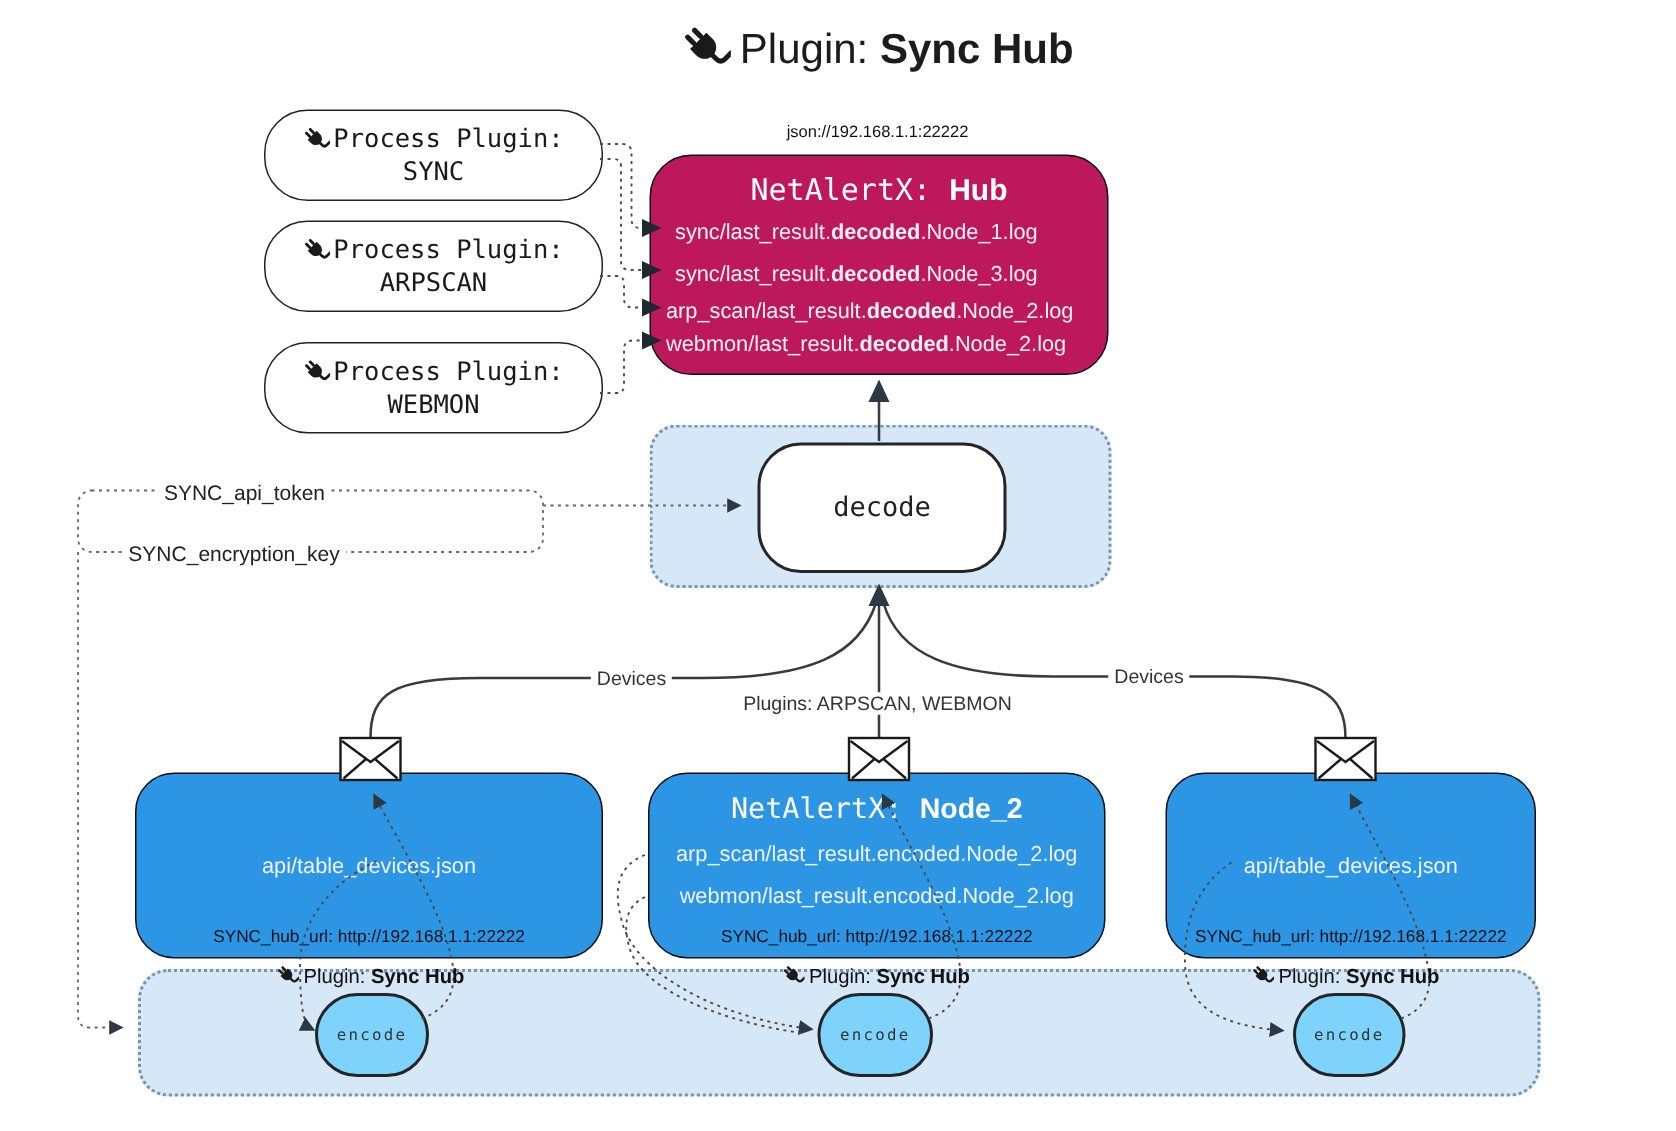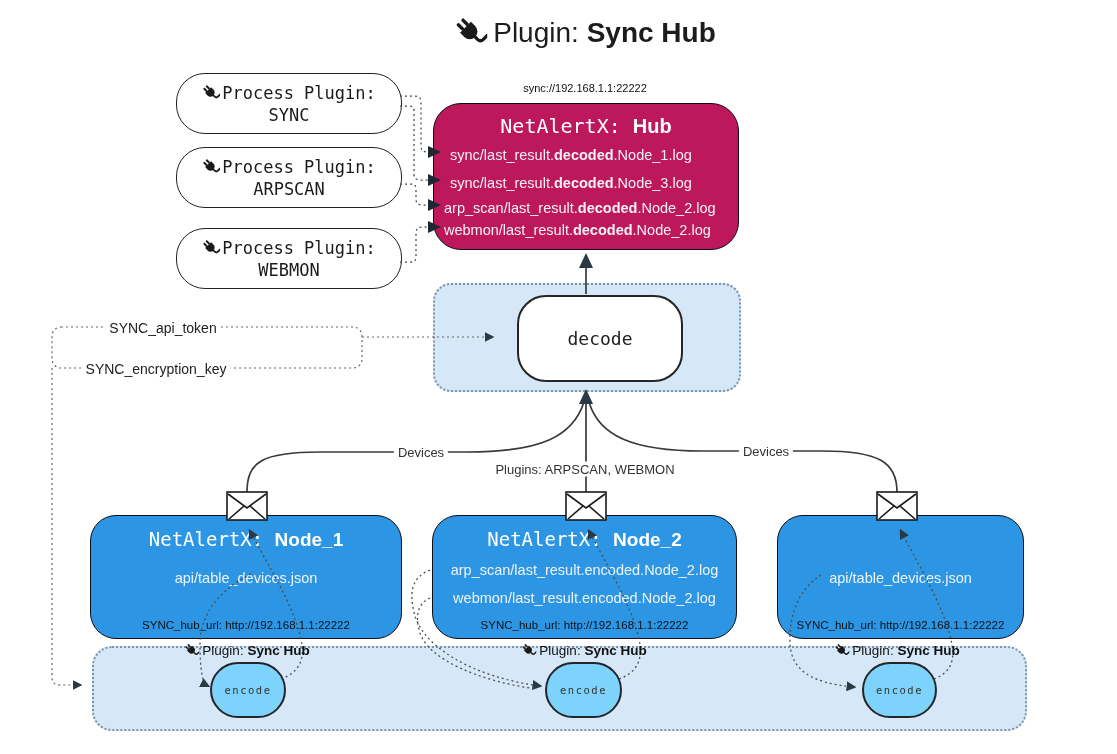--- a/index.html
+++ b/index.html
@@ -40,21 +40,21 @@
   .pp1{top:73px;} .pp2{top:147px;} .pp3{top:228px;}
 
   
   .cfg{font-size:14px;color:#222;transform:translate(-50%,-50%);}
   .cfg-a{left:163px;top:328px;} .cfg-b{left:156px;top:369px;}
 
   
   .decode-wrap{left:433px;top:283px;width:304px;height:105px;}
   .decode-box{left:505px;top:295px;width:162px;height:83px;background:#fff;border:2px solid #252525;
               display:flex;align-items:center;justify-content:center;
-              font-family:"DejaVu Sans Mono",monospace;font-size:18px;color:#222;margin-left:12px;}
+              font-family:"DejaVu Sans Mono",monospace;font-size:18px;color:#222;}
   .band{left:92px;top:646px;width:931px;height:81px;border-radius:20px;}
   .encode-box{background:#7dd3fc;border:2px solid #252525;top:662px;height:52px;z-index:2;
               display:flex;align-items:center;justify-content:center;
               font-family:"DejaVu Sans Mono",monospace;font-size:10.5px;letter-spacing:1.5px;color:#333;}
   .enc1{left:210px;width:72px;} .enc2{left:545px;width:73px;} .enc3{left:862px;width:71px;}
   .band-lbl{position:absolute;top:643px;transform:translateX(-50%);display:flex;align-items:center;gap:3px;
             font-size:13.5px;color:#111;z-index:6;white-space:nowrap;background:transparent;}
   .band-lbl b{font-weight:bold;}
   .bl1{left:247px;} .bl2{left:584px;} .bl3{left:897px;}
 
@@ -89,21 +89,21 @@
     </defs>
   </svg>
 
   <div class="title">
     <svg class="plug" width="33" height="33" viewBox="0 0 24 24">
         <use href="#plugsym"></use>
       </svg>
     <span class="txt"><span>Plugin: </span><b>Sync Hub</b></span>
   </div>
 
-  <div class="hub-url">sync://192.168.1.1:22222</div>
+  <div class="hub-url">json://192.168.1.1:22222</div>
 
   <div class="panel decode-wrap"></div>
   <div class="panel band"></div>
 
   <div class="box hub">
     <div class="hub-title"><span class="mono-pre">NetAlertX: </span><span class="bold-name">Hub</span></div>
     <div class="hub-row hub-r0">
         <span>sync/last_result.</span>
         <b>decoded</b>
         <span>.Node_1.log</span>
@@ -156,21 +156,20 @@
   <div class="lbl cfg cfg-a">SYNC_api_token</div>
   <div class="lbl cfg cfg-b">SYNC_encryption_key</div>
 
   <div class="box decode-box">decode</div>
 
   <div class="lbl edge-lbl dev-l">Devices</div>
   <div class="lbl edge-lbl dev-r">Devices</div>
   <div class="lbl edge-lbl plg">Plugins: ARPSCAN, WEBMON</div>
 
   <div class="box node node1">
-    <div class="node-title"><span class="mono-pre">NetAlertX: </span><span class="bold-name">Node_1</span></div>
     <div class="node-row nr-single">api/table_devices.json</div>
     <div class="node-url">SYNC_hub_url: http://192.168.1.1:22222</div>
   </div>
   <div class="box node node2">
     <div class="node-title"><span class="mono-pre">NetAlertX: </span><span class="bold-name">Node_2</span></div>
     <div class="node-row nr-a">arp_scan/last_result.encoded.Node_2.log</div>
     <div class="node-row nr-b">webmon/last_result.encoded.Node_2.log</div>
     <div class="node-url">SYNC_hub_url: http://192.168.1.1:22222</div>
   </div>
   <div class="box node node3">

